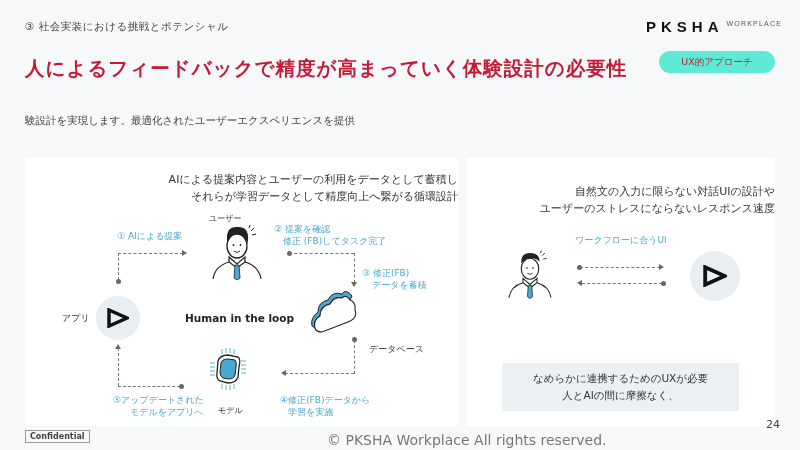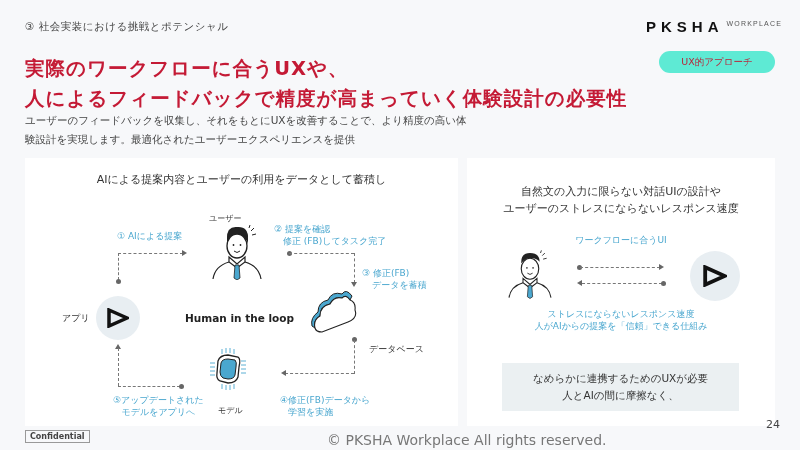--- a/index.html
+++ b/index.html
@@ -39,21 +39,21 @@
     .desc {
       position: absolute; left: 25px; top: 111px; width: 520px;
       font-size: 10.5px; line-height: 19px; color: #444;
     }
     .card {
       position: absolute; background: #fff;
     }
     .card-left { left: 25px; top: 158px; width: 433px; height: 268px; }
     .card-right { left: 467px; top: 158px; width: 308px; height: 268px; }
     .card-title {
-      position: absolute; left: 0; right: 0; text-align: center;
+      position: absolute; left: 0; right: 0; text-align: right;
       font-size: 11px; line-height: 17px; color: #333;
     }
     .lbl { position: absolute; font-size: 9px; color: #333; white-space: nowrap; }
     .blue { position: absolute; font-size: 9px; color: #4aa7cf; line-height: 12px; white-space: nowrap; }
     .hitl { position: absolute; font-size: 10.5px; font-weight: bold; color: #222; }
     .dash { position: absolute; border-color: #777; border-style: dashed; border-width: 0; }
     .dot { position: absolute; width: 5px; height: 5px; border-radius: 50%; background: #666; }
     .arrow { position: absolute; width: 0; height: 0; }
     .app-circle {
       position: absolute; width: 44px; height: 44px; border-radius: 50%;
@@ -77,32 +77,31 @@
 <div class="section-label">③ 社会実装における挑戦とポテンシャル</div>
 
 <div class="brand">
   <span class="brand-main">PKSHA</span>
   <span class="brand-sub">WORKPLACE</span>
 </div>
 
 <div class="pill">UX的アプローチ</div>
 
 <div class="title">
-  <div>実際のワークフローに合うUXや、</div>
   <div>人によるフィードバックで精度が高まっていく体験設計の必要性</div>
 </div>
 
 <div class="desc">
-  <div>ユーザーのフィードバックを収集し、それをもとにUXを改善することで、より精度の高い体</div>
   <div>験設計を実現します。最適化されたユーザーエクスペリエンスを提供</div>
 </div>
 
 <div class="card card-left">
   <div class="card-title" style="top:13px;">
     <div>AIによる提案内容とユーザーの利用をデータとして蓄積し</div>
+    <div>それらが学習データとして精度向上へ繋がる循環設計</div>
   </div>
 
   <div class="lbl" style="left:184px; top:55px; font-size:8px;">ユーザー</div>
 
   <svg style="position:absolute; left:180px; top:66px;" width="64" height="56" viewBox="0 0 64 56">
     <path d="M22 14 Q22 2 32 3 Q43 2 43 14 L43 20 Q41 12 32 12 Q24 12 22 20 Z" fill="#222"></path>
     <ellipse cx="32" cy="22" rx="10" ry="12" fill="#fff" stroke="#222" stroke-width="1.3"></ellipse>
     <path d="M22 14 Q22 4 32 4 Q43 4 43 14 Q38 9 32 10 Q26 10 22 16 Z" fill="#222"></path>
     <circle cx="28.5" cy="21" r="0.9" fill="#222"></circle>
       <circle cx="35.5" cy="21" r="0.9" fill="#222"></circle>
@@ -145,21 +144,21 @@
   <svg style="position:absolute; left:283px; top:130px;" width="50" height="46" viewBox="0 0 50 46">
     <path d="M4 38 Q2 30 10 24 Q10 14 20 12 Q24 3 34 6 Q38 0 44 8 L42 12 Q38 6 34 10 Q26 8 22 16 Q12 18 12 28 Q5 32 7 40 Z" fill="#4aa7cf" stroke="#222" stroke-width="1"></path>
     <path d="M7 40 Q5 32 12 28 Q12 18 22 16 Q26 8 34 10 Q38 6 42 12 Q48 14 47 22 Q50 30 40 34 L14 44 Q8 44 7 40 Z" fill="#fff" stroke="#222" stroke-width="1.1"></path>
   </svg>
   <div class="lbl" style="left:344px; top:145px;margin-top:40px;">データベース</div>
 
   <div class="arrow" style="left:90px; top:186px; border-bottom:5px solid #666; border-left:3.5px solid transparent; border-right:3.5px solid transparent;"></div>
   <div class="dash" style="left:93px; top:190px; height:38px; border-left-width:1px;"></div>
   <div class="dash" style="left:93px; top:228px; width:62px; border-top-width:1px;"></div>
   <div class="dot" style="left:154px; top:226px;"></div>
-  <div class="blue" style="left:88px; top:236px; text-align:center;">
+  <div class="blue" style="left:88px; top:236px; text-align:right;">
     <div>⑤アップデートされた</div>
     <div>モデルをアプリへ</div>
   </div>
 
   <svg style="position:absolute; left:183px; top:187px;" width="40" height="48" viewBox="0 0 40 48">
     <g stroke="#4aa7cf" stroke-width="0.9">
       <path d="M14 4 L14 9 M18 3 L18 8 M22 3 L22 8 M26 4 L26 9"></path>
       <path d="M14 39 L14 44 M18 40 L18 45 M22 40 L22 45 M26 39 L26 44"></path>
       <path d="M2 18 L7 18 M2 22 L7 22 M2 26 L7 26 M2 30 L7 30"></path>
       <path d="M33 16 L38 16 M33 20 L38 20 M33 24 L38 24 M33 28 L38 28"></path>
@@ -206,24 +205,20 @@
   <div class="arrow" style="left:110px; top:122px; border-right:5px solid #666; border-top:3.5px solid transparent; border-bottom:3.5px solid transparent;"></div>
   <div class="dash" style="left:115px; top:125px; width:80px; border-top-width:1px;"></div>
   <div class="dot" style="left:194px; top:123px;"></div>
 
   <div class="app-circle" style="left:223px; top:93px; width:50px; height:50px;">
     <svg width="24" height="22" viewBox="0 0 22 20">
       <path d="M2 2 L20 10 L2 18 Z" fill="none" stroke="#111" stroke-width="3.5"></path>
     </svg>
   </div>
 
-  <div class="blue" style="left:0; right:0; text-align:center; top:150px;">
-    <div>ストレスにならないレスポンス速度</div>
-    <div>人がAIからの提案を「信頼」できる仕組み</div>
-  </div>
 
   <div class="bottom-box">
     <div>なめらかに連携するためのUXが必要</div>
     <div>人とAIの間に摩擦なく、</div>
   </div>
 </div>
 
 <div class="page-num">24</div>
 <div class="confidential">Confidential</div>
 <div class="copyright">© PKSHA Workplace All rights reserved.</div>

